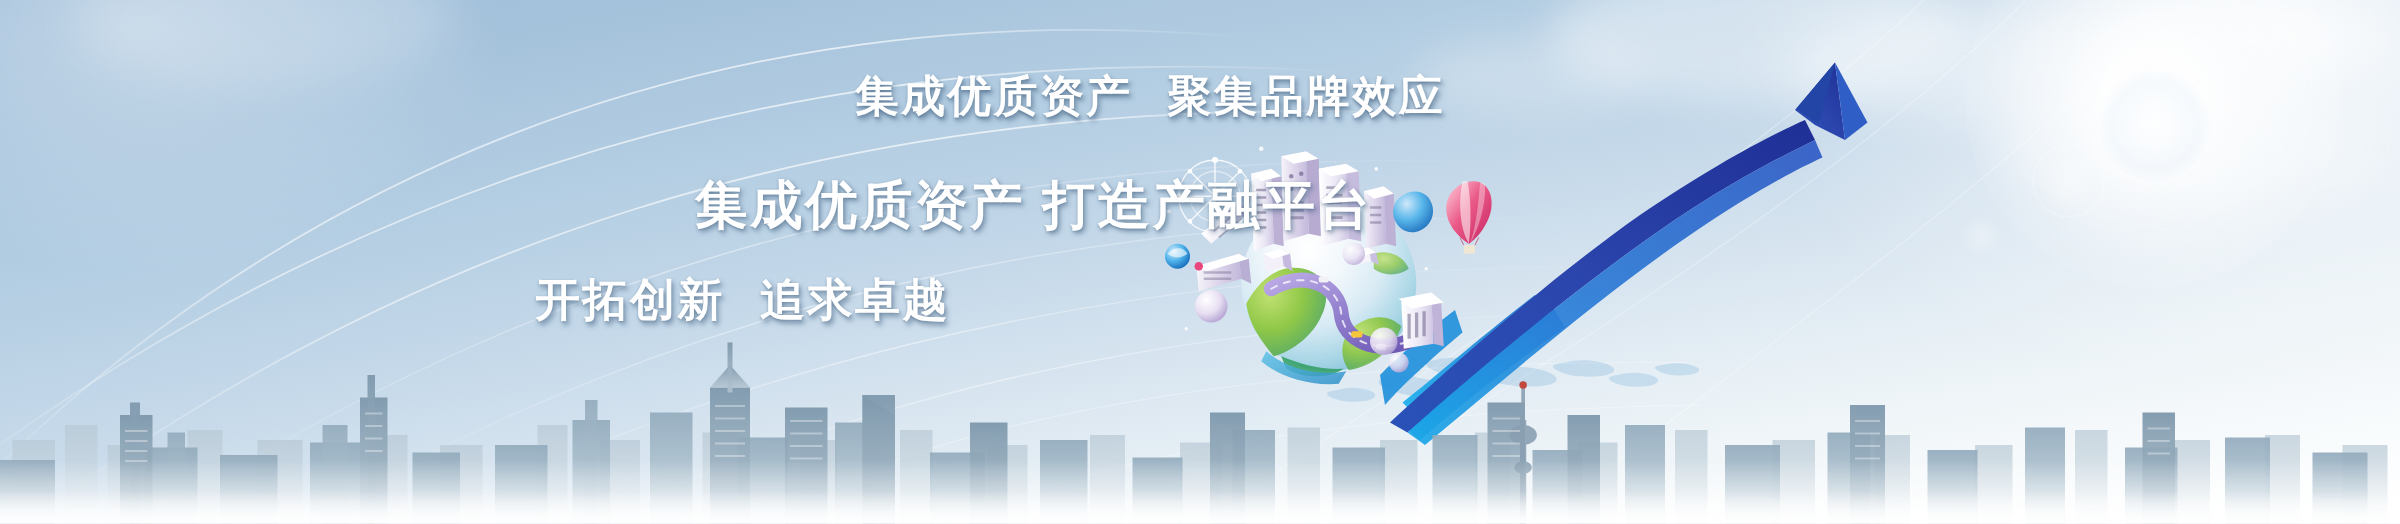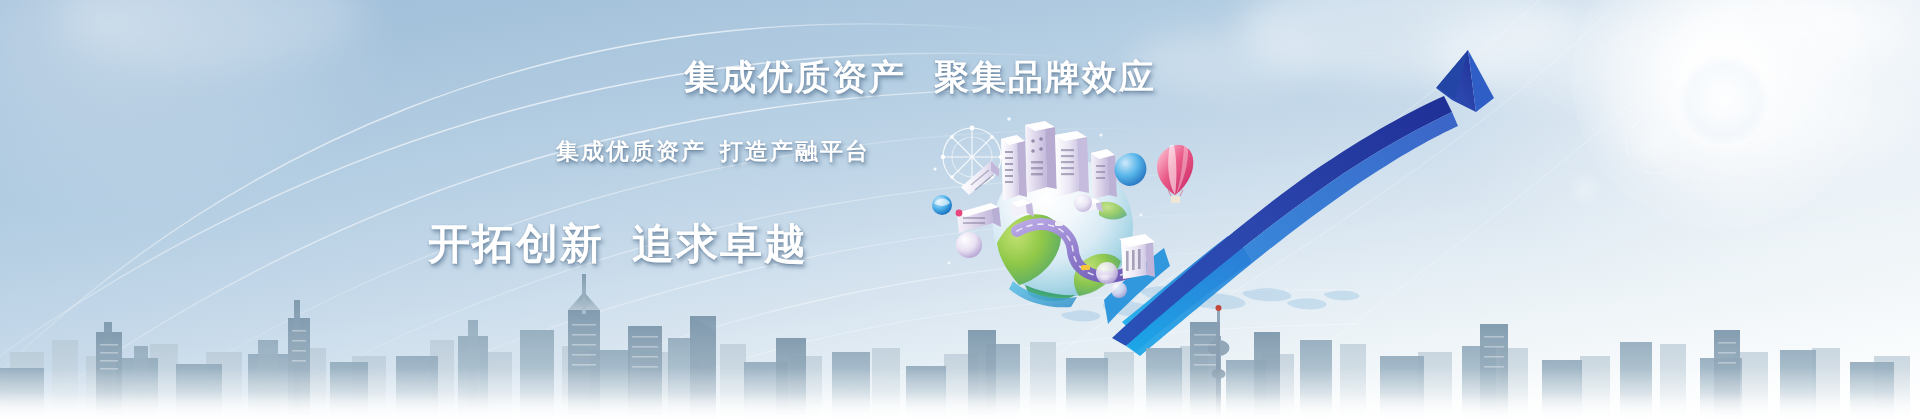--- a/index.html
+++ b/index.html
@@ -86,22 +86,22 @@
     color:#ffffff;
     font-weight:bold;
     letter-spacing:2px;
     white-space:nowrap;
     font-family:"DejaVu Sans","Liberation Sans",sans-serif;
     text-shadow:
        2px 3px 4px rgba(66,96,128,.55),
        0 1px 2px rgba(70,100,130,.45);
   }
   .sl-1{left:684px;top:54px;font-size:35px;}
-  .sl-2{left:556px;top:136px;font-size:23px;}
-  .sl-3{left:428px;top:216px;font-size:42px;}
+  .sl-2{left:556px;top:136px;font-size:42px;}
+  .sl-3{left:428px;top:216px;font-size:36px;}
   .gap{display:inline-block;width:28px;}
   .gap-s{display:inline-block;width:14px;}
 
   
   .globe-scene{position:absolute;left:905px;top:95px;width:290px;height:215px;}
 </style>
 </head>
 <body>
 
 <div id="banner">

